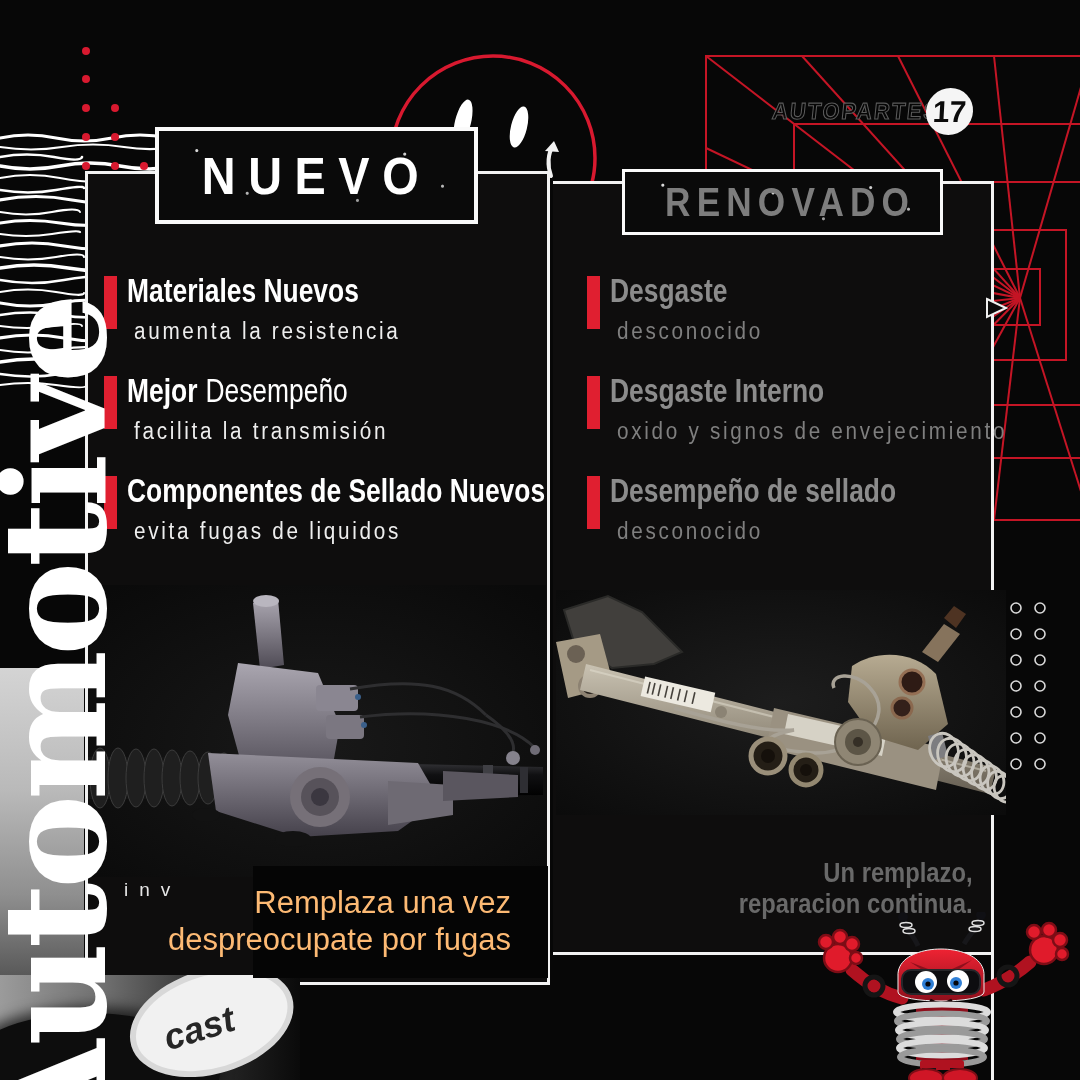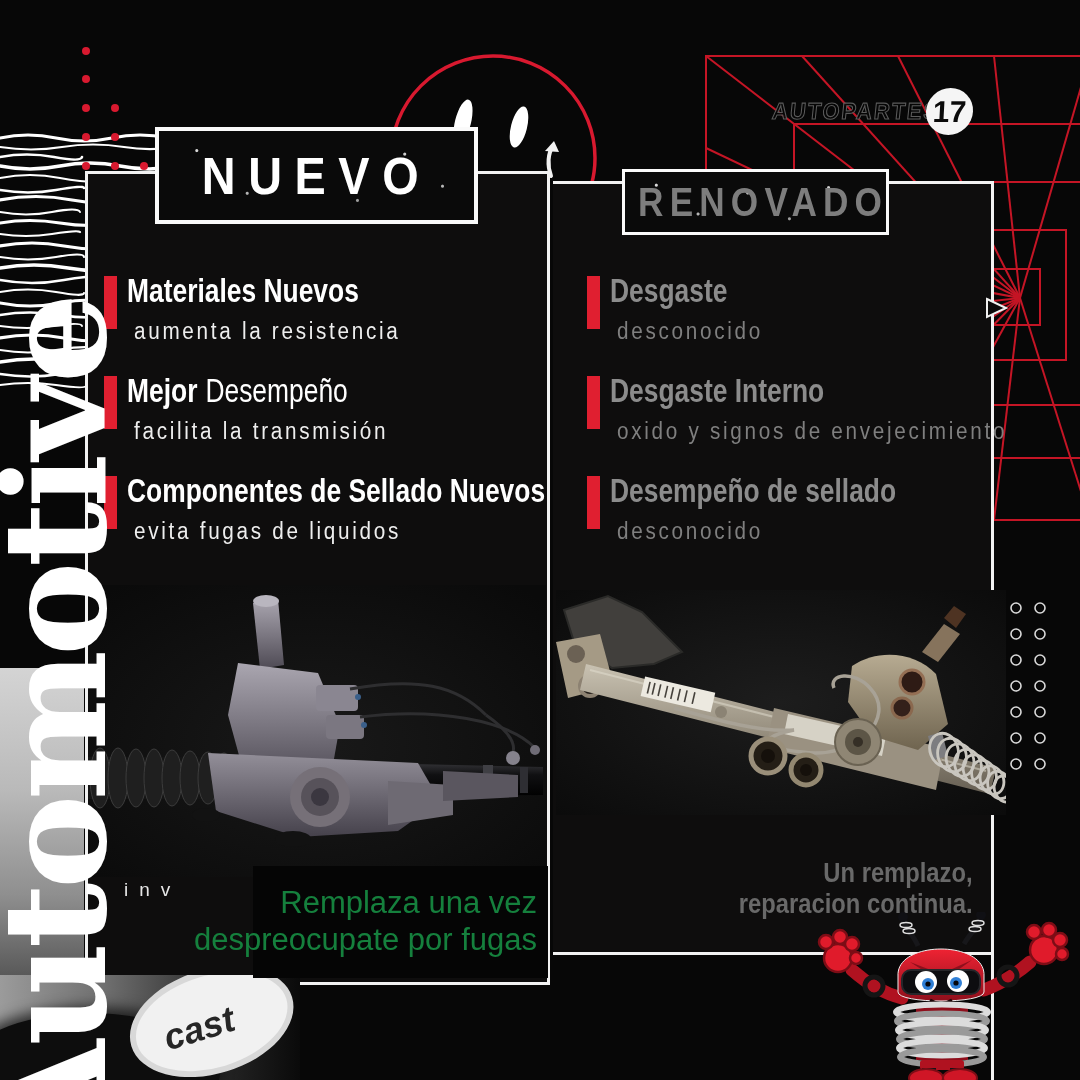--- a/index.html
+++ b/index.html
@@ -17,38 +17,38 @@
     background-image:
       radial-gradient(circle at 12% 22%,rgba(255,255,255,.85) 0 1px,transparent 2px),
       radial-gradient(circle at 28% 70%,rgba(255,255,255,.7) 0 1px,transparent 2px),
       radial-gradient(circle at 47% 35%,rgba(255,255,255,.8) 0 1px,transparent 2px),
       radial-gradient(circle at 63% 78%,rgba(255,255,255,.6) 0 1px,transparent 2px),
       radial-gradient(circle at 78% 26%,rgba(255,255,255,.8) 0 1px,transparent 2px),
       radial-gradient(circle at 90% 62%,rgba(255,255,255,.7) 0 1px,transparent 2px);}
   #box-nuevo{left:155px;top:127px;width:323px;height:97px;}
   #box-nuevo .t{font-size:52px;font-weight:bold;color:#fff;letter-spacing:14px;
      transform:scaleX(.9);white-space:nowrap;}
-  #box-renovado{left:622px;top:169px;width:267px;height:66px;border-width:3px;padding-left:16px;}
+  #box-renovado{left:622px;top:169px;width:321px;height:66px;border-width:3px;padding-left:16px;}
   #box-renovado .t{font-size:40px;font-weight:bold;color:#7d7d7d;letter-spacing:7px;
      transform:scaleX(.88);white-space:nowrap;}
   
   .li{position:absolute;z-index:6;}
   .bar{position:absolute;width:13px;height:53px;background:#e01f30;}
   .li-title{position:absolute;white-space:nowrap;font-weight:bold;font-size:33px;
      transform:scaleX(.8);transform-origin:left top;}
   .li-title .rest{font-weight:400;margin-left:10px;}
   .li-sub{position:absolute;white-space:nowrap;font-size:23px;letter-spacing:3px;
      transform:scaleX(.9);transform-origin:left top;}
   .col-left .li-title{color:#ffffff;}
   .col-left .li-sub{color:#eeeeee;}
   .col-right .li-title{color:#8c8c8c;}
   .col-right .li-sub{color:#7f7f7f;}
   
   #tag-left-box{left:253px;top:866px;width:295px;height:112px;background:#050505;z-index:5;}
-  #tag-left{right:543px;top:884px;text-align:right;color:#15803d;font-size:31px;line-height:37px;
+  #tag-left{right:569px;top:884px;text-align:right;color:#fdba74;font-size:31px;line-height:37px;
      white-space:nowrap;z-index:6;}
   #tag-right{right:107px;top:858px;text-align:right;color:#696969;font-weight:bold;font-size:27px;
      line-height:31px;white-space:nowrap;z-index:6;transform:scaleX(.88);transform-origin:right top;}
   
   #brand{left:768px;top:98px;z-index:2;color:rgba(5,5,5,.9);font-weight:bold;font-size:23px;
      letter-spacing:2px;-webkit-text-stroke:1.1px #5b5b5b;transform:skewX(-6deg) scaleX(.95);
      white-space:nowrap;}
   #badge17{left:926px;top:88px;width:47px;height:47px;border-radius:50%;background:#f5f5f5;z-index:2;
      display:flex;align-items:center;justify-content:center;font-weight:bold;font-size:30px;color:#0b0b0b;
      transform:skewX(-3deg);}

